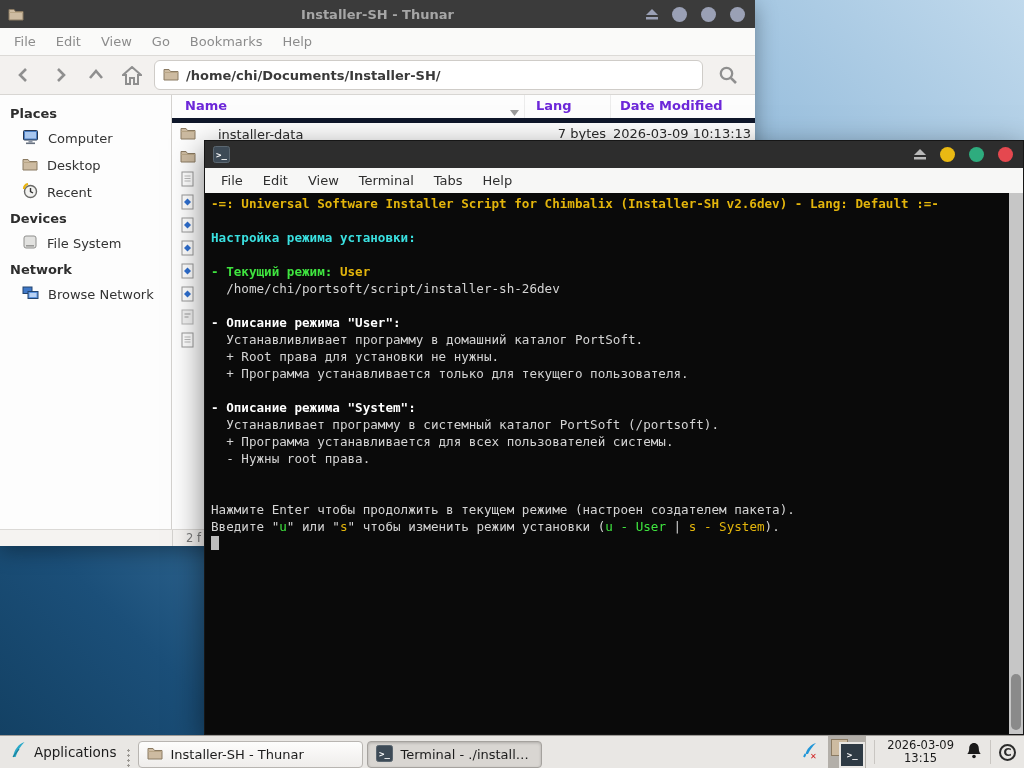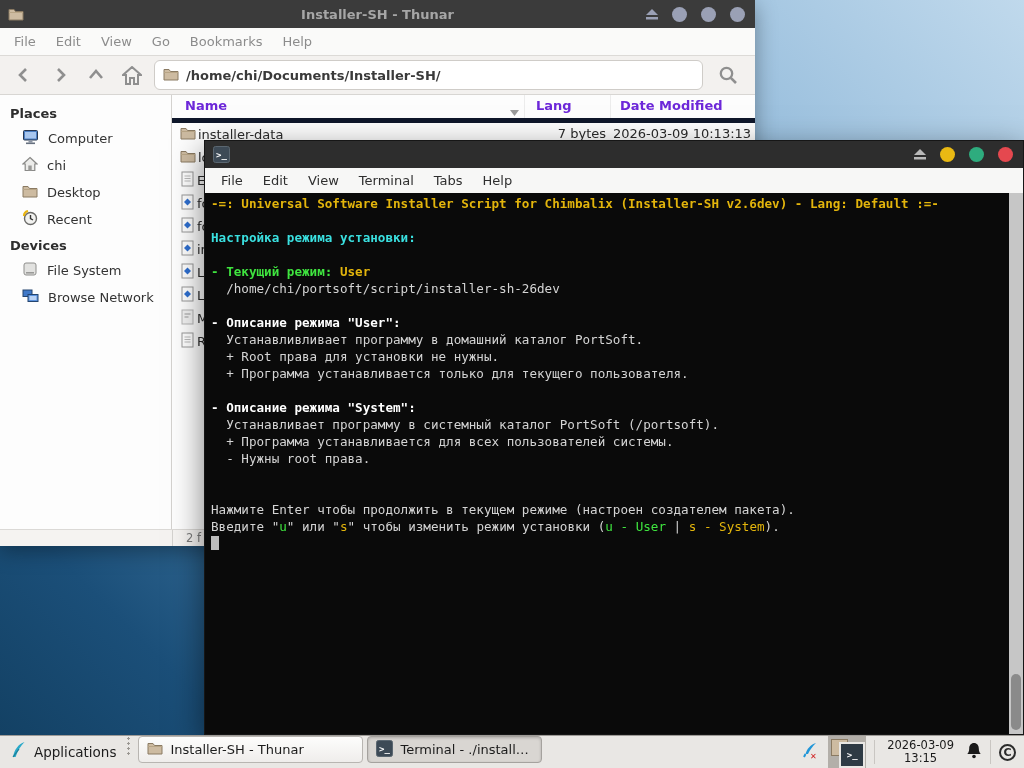--- a/index.html
+++ b/index.html
@@ -30,21 +30,21 @@
   .side-item{display:flex;align-items:center;gap:9px;padding:4px 8px 4px 22px;font-size:13px;color:#333;}
   .t-files{flex:1;position:relative;}
   .t-fheader{height:23px;border-bottom:5px solid #0f172a;position:relative;font-size:13px;font-weight:bold;color:#6d28d9;}
   .col-name{position:absolute;left:13px;top:3px;}
   .col-sort{position:absolute;left:338px;top:9px;}
   .col-size{position:absolute;left:364px;top:3px;}
   .col-date{position:absolute;left:448px;top:3px;}
   .hsep1{position:absolute;left:352px;top:0;bottom:0;width:1px;background:#ececec;}
   .hsep2{position:absolute;left:438px;top:0;bottom:0;width:1px;background:#ececec;}
   .f-row{height:23px;position:relative;font-size:13px;color:#2a2a2a;}
-  .f-name{position:absolute;left:8px;top:2px;display:flex;align-items:center;gap:2px;}
+  .f-name{position:absolute;left:8px;top:2px;display:flex;align-items:center;gap:22px;}
   .f-size{position:absolute;width:120px;left:314px;top:3px;text-align:right;}
   .f-date{position:absolute;left:441px;top:3px;}
   .t-status{height:16px;background:#f5f3f1;border-top:1px solid #dbd9d6;position:relative;font-size:11.5px;color:#7a7a7a;}
   .t-status .sdiv{position:absolute;left:172px;top:0;bottom:0;width:1px;background:#d4d2cf;}
   .t-status span{position:absolute;left:186px;top:1px;}
   
   .terminal{position:absolute;left:204px;top:140px;width:820px;height:595px;z-index:2;
     box-shadow:0 10px 30px rgba(0,0,0,.5);background:#0a0a0a;border:1px solid #161616;box-sizing:border-box;}
   .x-titlebar{height:27px;background:#2d2d2d;display:flex;align-items:center;position:relative;}
   .x-title{position:absolute;left:0;right:0;text-align:center;color:#dedede;font-size:13px;font-weight:bold;}
@@ -53,21 +53,21 @@
     font-family:"DejaVu Sans Mono","Liberation Mono",monospace;font-size:12.6px;line-height:17px;
     padding:2px 0 0 6px;white-space:pre;overflow:hidden;}
   .term-line{height:17px;}
   .c-def{color:#d4d4d4}.c-yel{color:#e3b50c}.c-grn{color:#3fe43f}.c-cyn{color:#3ae0e0}.c-wht{color:#ffffff}
   .b{font-weight:bold;}
   .cursor{display:inline-block;width:8px;height:14px;background:#bcbcbc;vertical-align:-2px;}
   .x-scrollbar{position:absolute;right:0;top:52px;bottom:0;width:14px;background:#c6c6c6;}
   .x-thumb{position:absolute;left:2px;bottom:4px;width:10px;height:56px;background:#8a8a8a;border-radius:5px;}
   
   .taskbar{position:absolute;left:0;bottom:0;width:1024px;height:33px;background:#e9e7e4;
-    border-top:1px solid #9d9a96;z-index:3;display:flex;align-items:flex-start;box-sizing:border-box;padding:0 4px;gap:4px;}
+    border-top:1px solid #9d9a96;z-index:3;display:flex;align-items:flex-end;box-sizing:border-box;padding:0 4px;gap:4px;}
   .tb-apps{display:flex;align-items:center;gap:7px;padding:0 6px;font-size:13.5px;color:#1c1c1c;height:100%;}
   .grip{width:5px;height:20px;background-image:radial-gradient(#9a9792 1px,transparent 1.2px);background-size:5px 5px;margin-right:3px;}
   .task-btn{display:flex;align-items:center;gap:7px;height:27px;border-radius:4px;padding:0 8px;box-sizing:border-box;
     font-size:13px;color:#1c1c1c;white-space:nowrap;overflow:hidden;}
   .task-btn .lbl{overflow:hidden;text-overflow:ellipsis;}
   .task-normal{width:225px;background:linear-gradient(#fdfdfc,#efedeb);border:1px solid #b8b5b1;}
   .task-pressed{width:175px;background:#d9d6d2;border:1px solid #a5a29e;box-shadow:inset 0 1px 3px rgba(0,0,0,.2);}
   .tb-spacer{flex:1;}
   .tray{display:flex;align-items:center;gap:8px;height:100%;}
   .pager{width:38px;height:33px;background:#b3afa9;position:relative;}
@@ -153,27 +153,20 @@
           <span><svg width="17" height="16" viewBox="0 0 17 16">
               <rect x="1.5" y="1.5" width="14" height="9.5" rx="1" fill="#4c7fc4" stroke="#27364f"></rect>
               <rect x="3" y="3" width="11" height="6.5" fill="#a8c6ee"></rect>
               <rect x="6.5" y="11.5" width="4" height="2" fill="#8c95a4"></rect>
               <rect x="4" y="13.5" width="9" height="1.6" fill="#66707f"></rect>
             </svg></span>
           <span>Computer</span>
         </div>
         <div class="side-item">
           <span><svg width="16" height="16" viewBox="0 0 16 16">
-              <path d="M8 1.5 L15 8 H12.8 V14.5 H3.2 V8 H1 Z" fill="#ececea" stroke="#8a8a88" stroke-width="1.2"></path>
-              <rect x="6.3" y="9.5" width="3.4" height="5" fill="#9a9a98"></rect>
-            </svg></span>
-          <span>chi</span>
-        </div>
-        <div class="side-item">
-          <span><svg width="16" height="16" viewBox="0 0 16 16">
               <path d="M1 3.5 h5 l1.5 2 H15 v8.5 H1 Z" fill="#cdbba1" stroke="#8a7a62" stroke-width="1"></path>
               <path d="M1 6.5 H15" stroke="#b8a586" stroke-width="1"></path>
             </svg></span>
           <span>Desktop</span>
         </div>
         <div class="side-item">
           <span><svg width="16" height="16" viewBox="0 0 16 16">
               <circle cx="8.5" cy="8.5" r="6" fill="#f2f2f0" stroke="#6a6a68" stroke-width="1.4"></circle>
               <path d="M8.5 5 V8.5 L11 10" stroke="#333" stroke-width="1.4" fill="none"></path>
               <path d="M2 6 C2 3 4 1.5 6 1" stroke="#e8b410" stroke-width="2.2" fill="none"></path>
@@ -181,20 +174,21 @@
           <span>Recent</span>
         </div>
         <div class="side-header">Devices</div>
         <div class="side-item">
           <span><svg width="16" height="16" viewBox="0 0 16 16">
               <rect x="2" y="2" width="12" height="12" rx="2" fill="#e2e2e0" stroke="#8e8e8c"></rect>
               <rect x="4" y="11" width="8" height="1.6" fill="#9a9a98"></rect>
             </svg></span>
           <span>File System</span>
         </div>
+        <div class="side-header">Network</div>
         <div class="side-item">
           <span><svg width="17" height="16" viewBox="0 0 17 16">
               <rect x="1" y="2" width="9" height="6.5" fill="#3f78c8" stroke="#24456f"></rect>
               <rect x="6" y="6.5" width="10" height="7" fill="#5b92dd" stroke="#24456f"></rect>
               <rect x="7.5" y="8" width="7" height="4" fill="#b9d2f4"></rect>
             </svg></span>
           <span>Browse Network</span>
         </div>
       </div>
     <div class="t-files">

